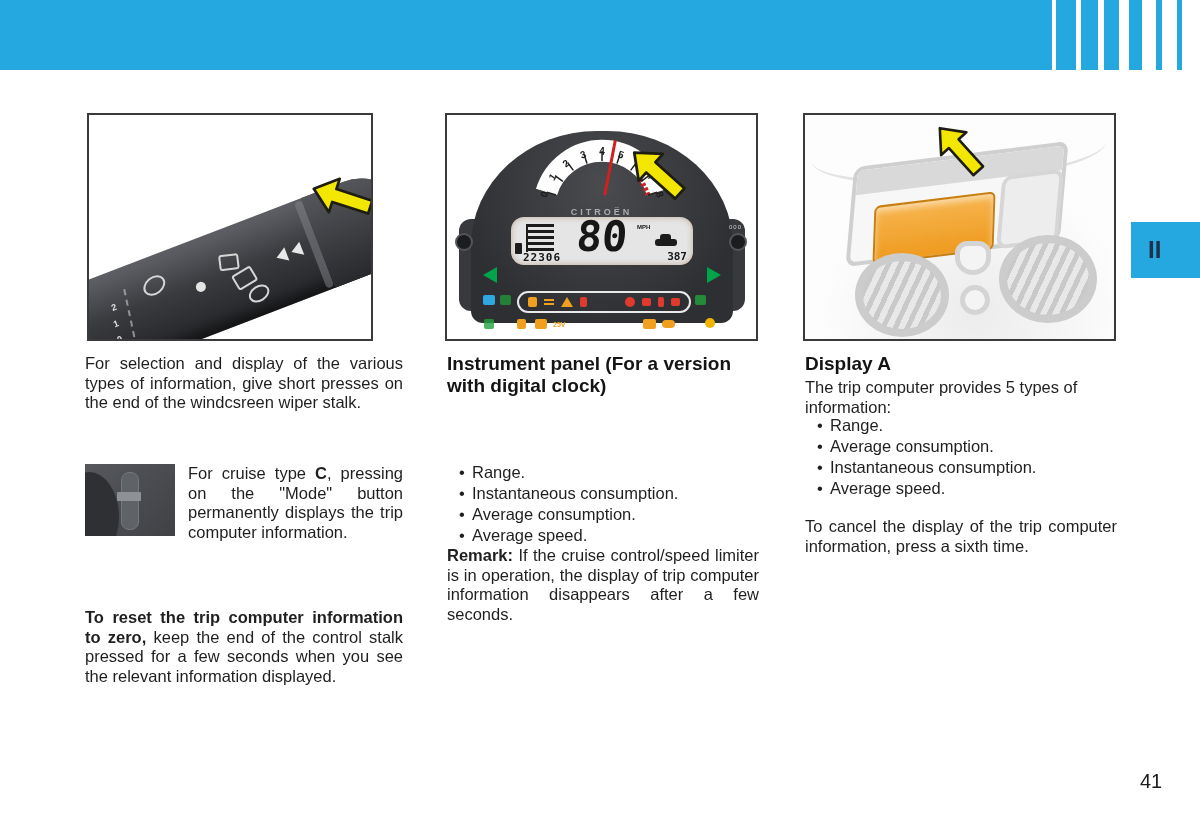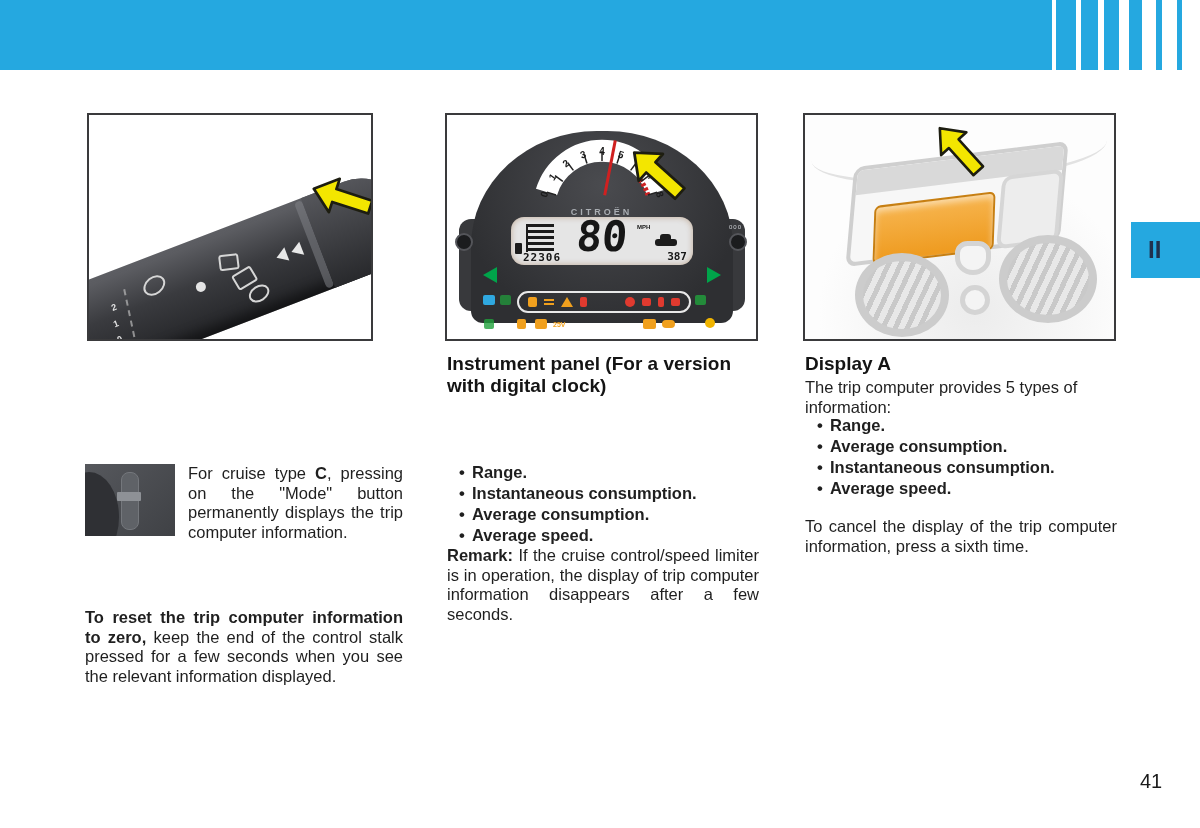--- a/index.html
+++ b/index.html
@@ -86,21 +86,21 @@
   .ledge{left:194px;top:58px;width:62px;height:72px;border:4px solid #d6d6d6;border-radius:10px;
      background:#ededed;transform:rotate(-7deg) skewX(-12deg);box-sizing:border-box;}
   .vent{border-radius:50%;border:8px solid #cccccc;
      background:repeating-linear-gradient(115deg,#c9c9c9 0 5px,#e8e8e8 5px 11px);box-sizing:border-box;}
   .blob{background:#f4f4f4;border:5px solid #d4d4d4;box-sizing:border-box;}
 
   
   .body-text{font-size:16.5px;line-height:19.5px;color:#1f1f1f;text-align:justify;}
   .heading{font-size:19px;line-height:22px;font-weight:bold;color:#141414;}
   ul.blist{list-style:none;margin:0;padding:0;font-size:16.5px;line-height:19.5px;color:#1f1f1f;}
-  ul.blist li{position:relative;padding-left:17px;margin:1.5px 0;font-weight:bold;}
+  ul.blist li{position:relative;padding-left:17px;margin:1.5px 0;}
   ul.blist li::before{content:"\2022";position:absolute;left:4px;}
   .mode-photo{left:85px;top:464px;width:90px;height:72px;background:linear-gradient(135deg,#56585d,#3f4145);overflow:hidden;}
   .mode-curve{left:-26px;top:8px;width:60px;height:90px;border-radius:50%;background:#2f3034;}
   .mode-btn{left:36px;top:8px;width:16px;height:56px;border-radius:8px;background:#5f6267;border:1px solid #74777c;}
   .mode-label{left:32px;top:28px;width:24px;height:9px;background:#8e9196;border-radius:1px;}
 </style>
 </head>
 <body>
 
 <div id="page">
@@ -227,20 +227,21 @@
     <div class="abs displayA"></div>
     <div class="abs vent" style="left:50px;top:138px;width:94px;height:84px;"></div>
     <div class="abs vent" style="left:194px;top:120px;width:98px;height:88px;"></div>
     <div class="abs blob" style="left:150px;top:126px;width:36px;height:34px;border-radius:35% 35% 50% 50%;"></div>
     <div class="abs blob" style="left:155px;top:170px;width:30px;height:30px;border-radius:50%;"></div>
     <svg class="abs arrow" style="left:124px;top:16px;transform:rotate(48deg);" width="60" height="37" viewBox="0 0 46 28">
       <polygon points="1,14 17,1 17,9 45,9 45,19 17,19 17,27"></polygon>
     </svg>
   </div>
 
+  <div class="abs body-text" style="left:85px;top:354px;width:318px;">For selection and display of the various types of information, give short presses on the end of the windcsreen wiper stalk.</div>
 
   <div class="abs mode-photo">
     <div class="abs mode-curve"></div>
     <div class="abs mode-btn"></div>
     <div class="abs mode-label"></div>
   </div>
   <div class="abs body-text" style="left:188px;top:464px;width:215px;">
     <span>For cruise type </span><b>C</b><span>, pressing on the "Mode" button permanently displays the trip computer information.</span>
   </div>
 

